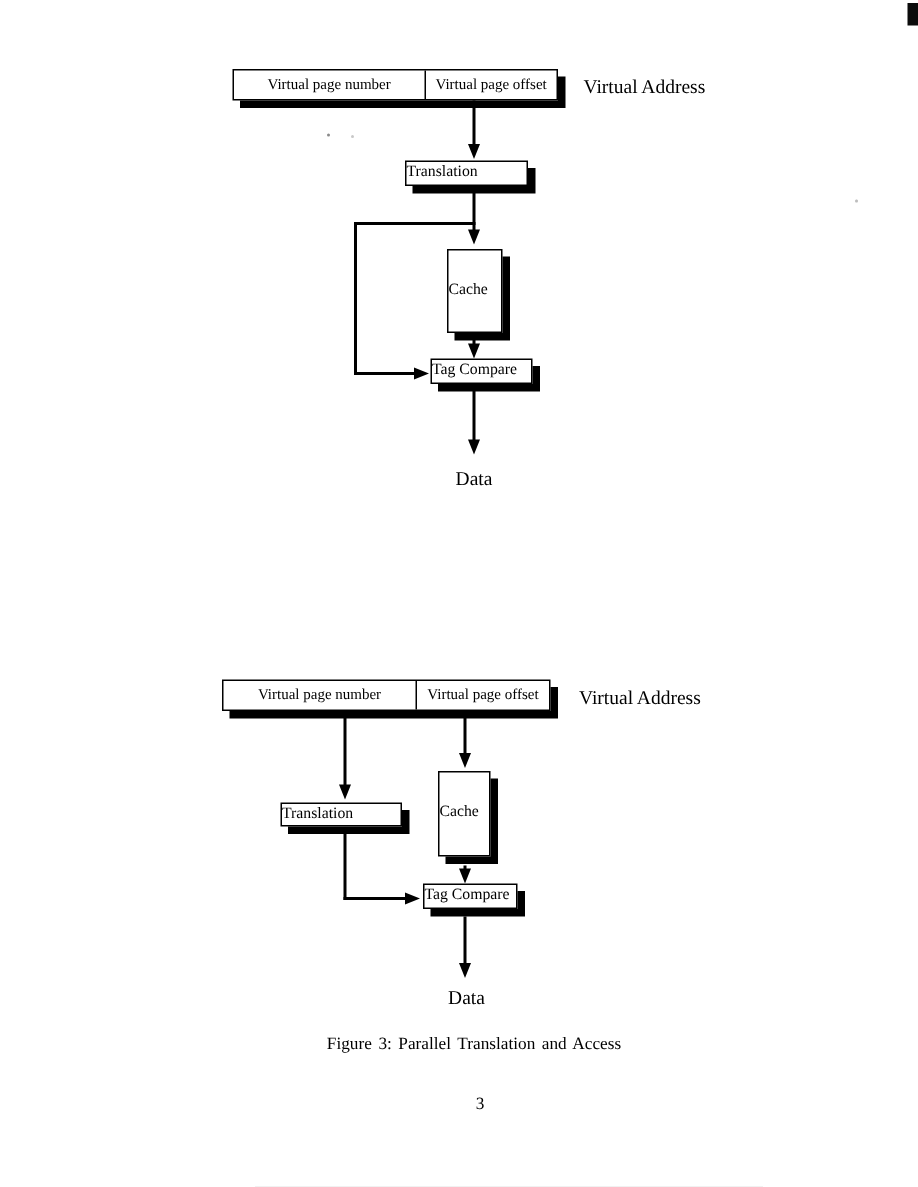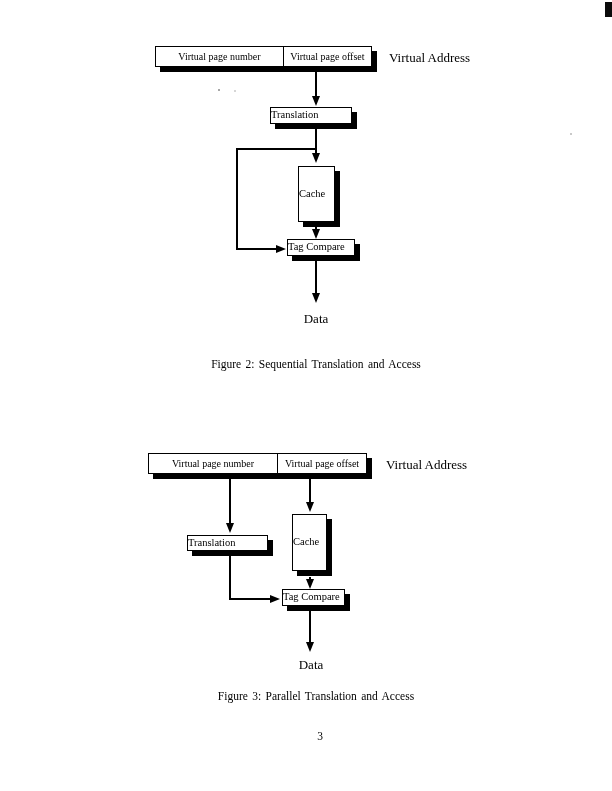--- a/index.html
+++ b/index.html
@@ -80,21 +80,20 @@
     <div class="arr-d" style="left:311.5px; top:229px;"></div>
 
     <div class="box" style="left:287px; top:239px; width:68px; height:17px;">
       <span>Tag Compare</span>
     </div>
 
     <div class="vline" style="left:315px; top:259px; height:35px;"></div>
     <div class="arr-d" style="left:311.5px; top:293px;"></div>
     <div class="lbl ctr" style="left:316px; top:312px;">Data</div>
 
-    <div class="caption" style="left:316px; top:359px;">Figure 2: Sequential Translation and Access</div>
   </div>
 
   <div class="group">
 
     <div class="box split" style="left:148px; top:453px; width:219px; height:21px;">
       <div class="cell cell-l">Virtual page number</div>
       <div class="cell cell-r">Virtual page offset</div>
     </div>
     <div class="lbl" style="left:386px; top:458px;">Virtual Address</div>
 

